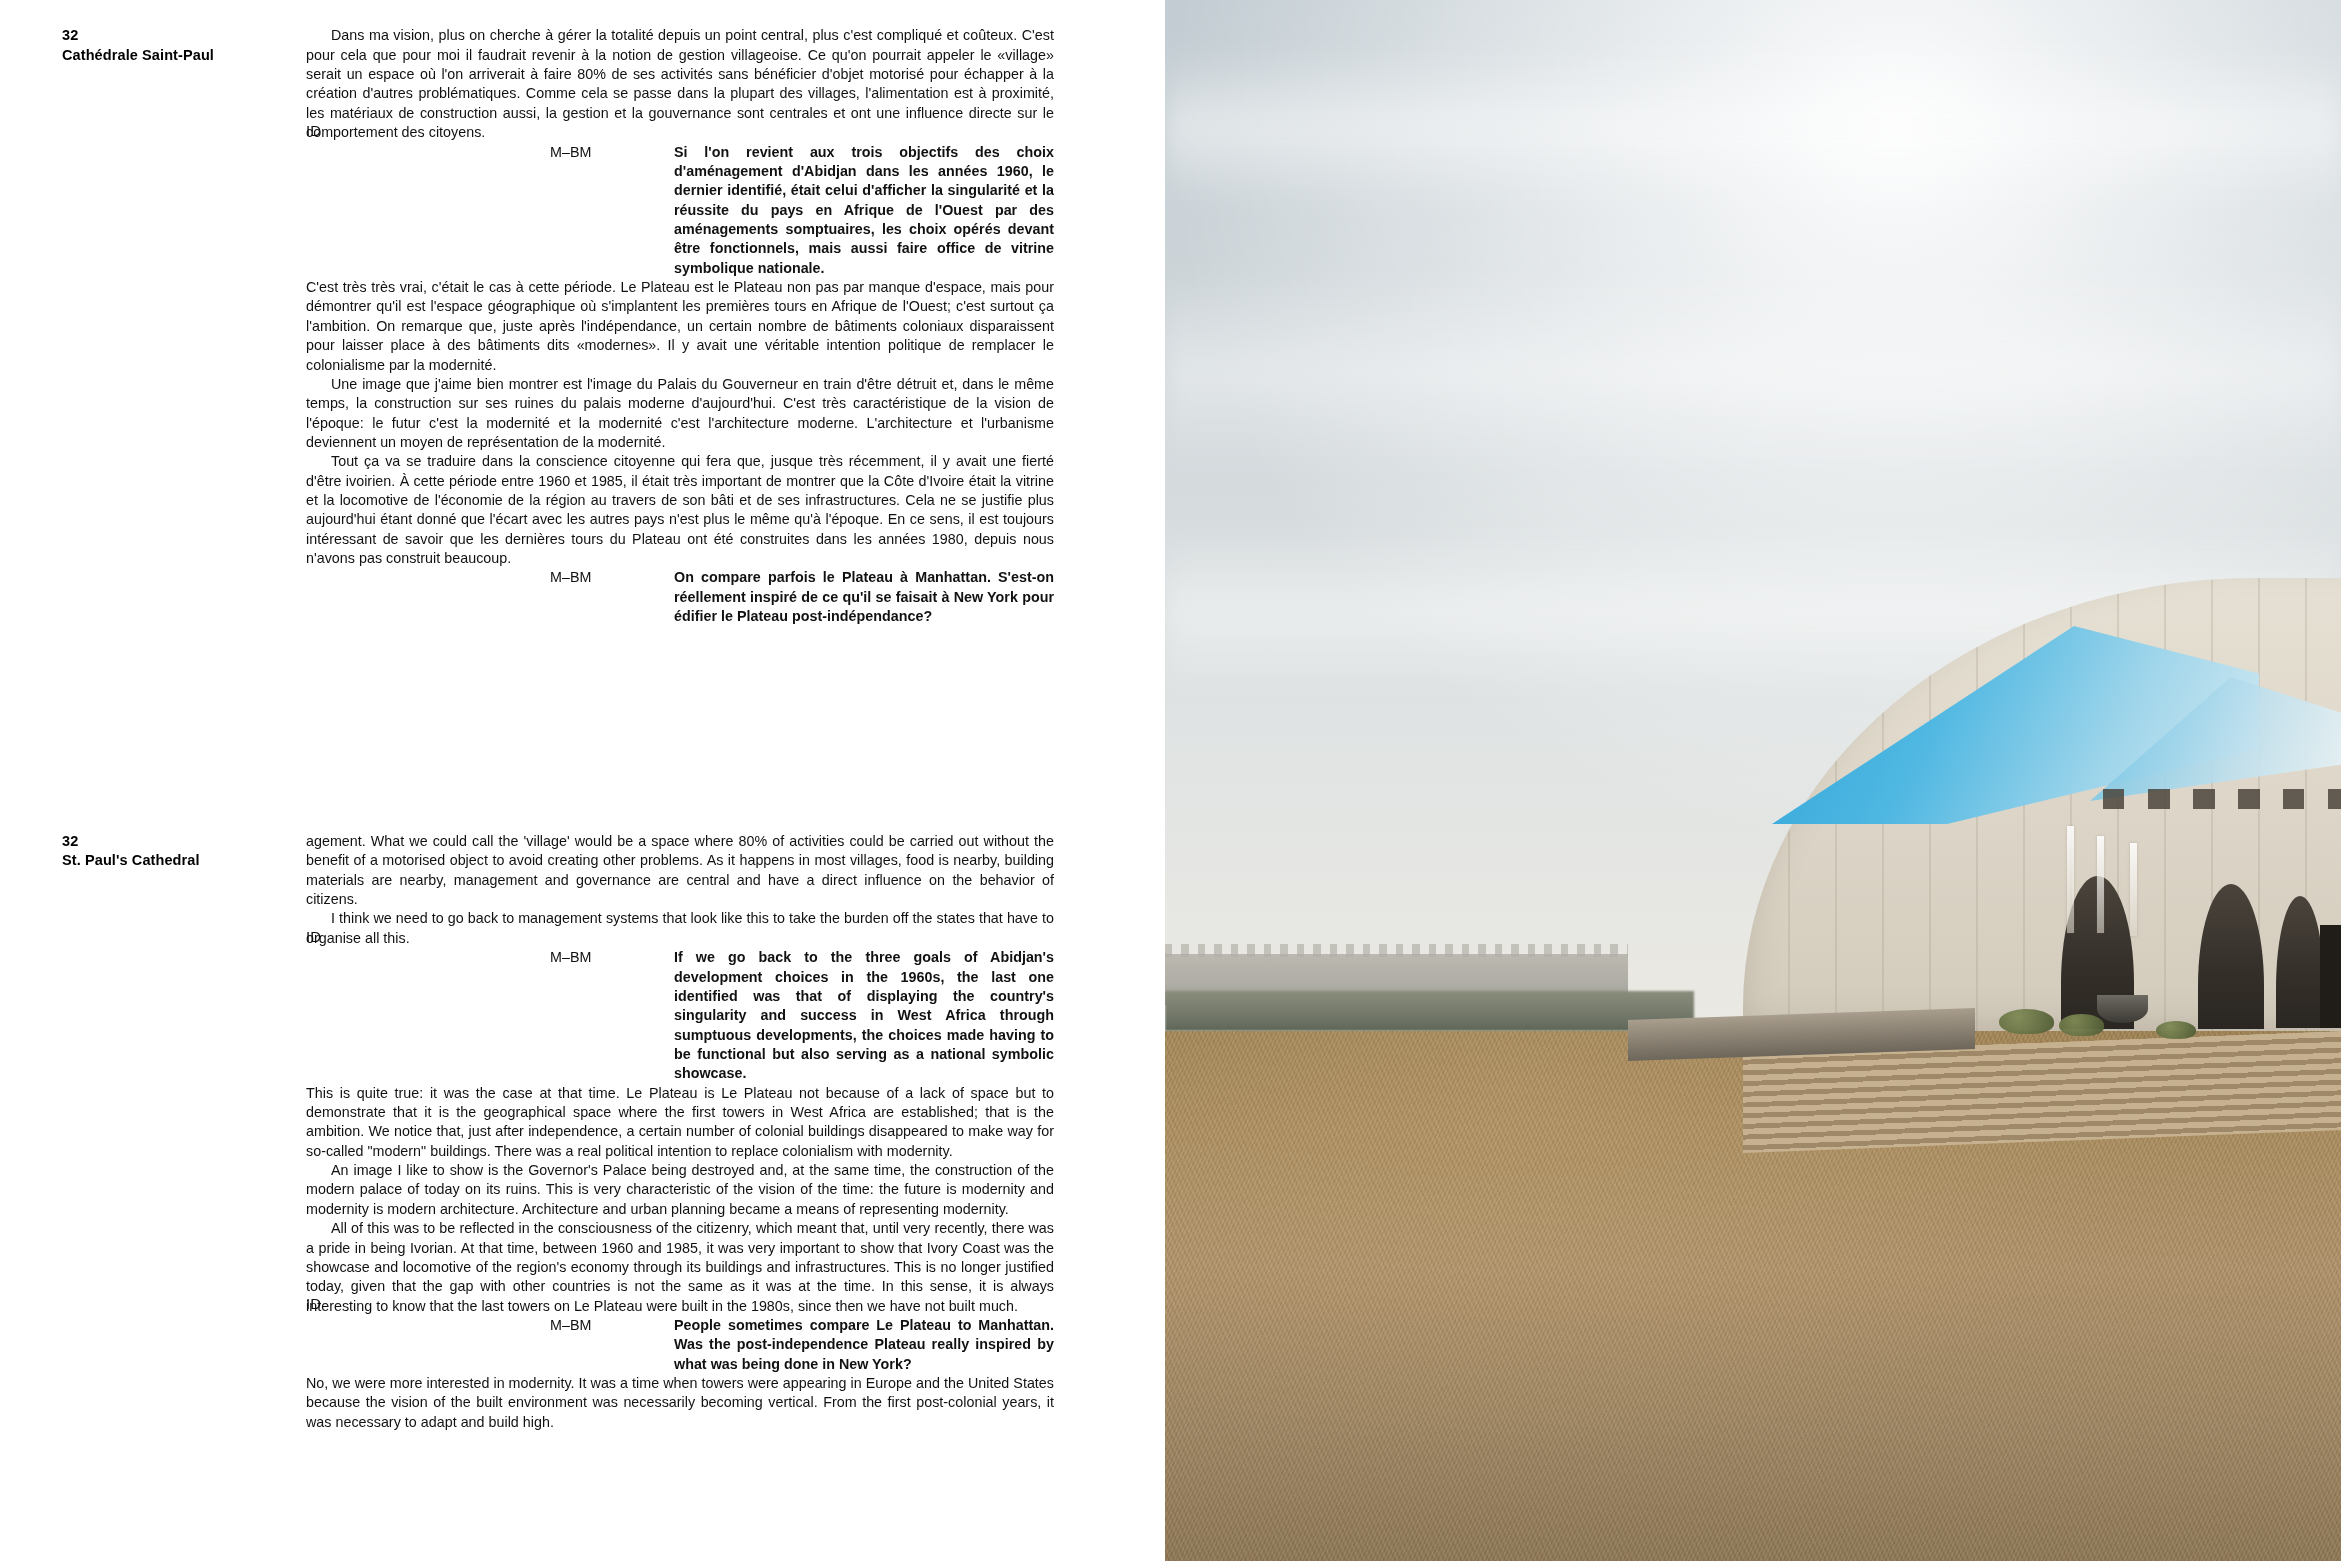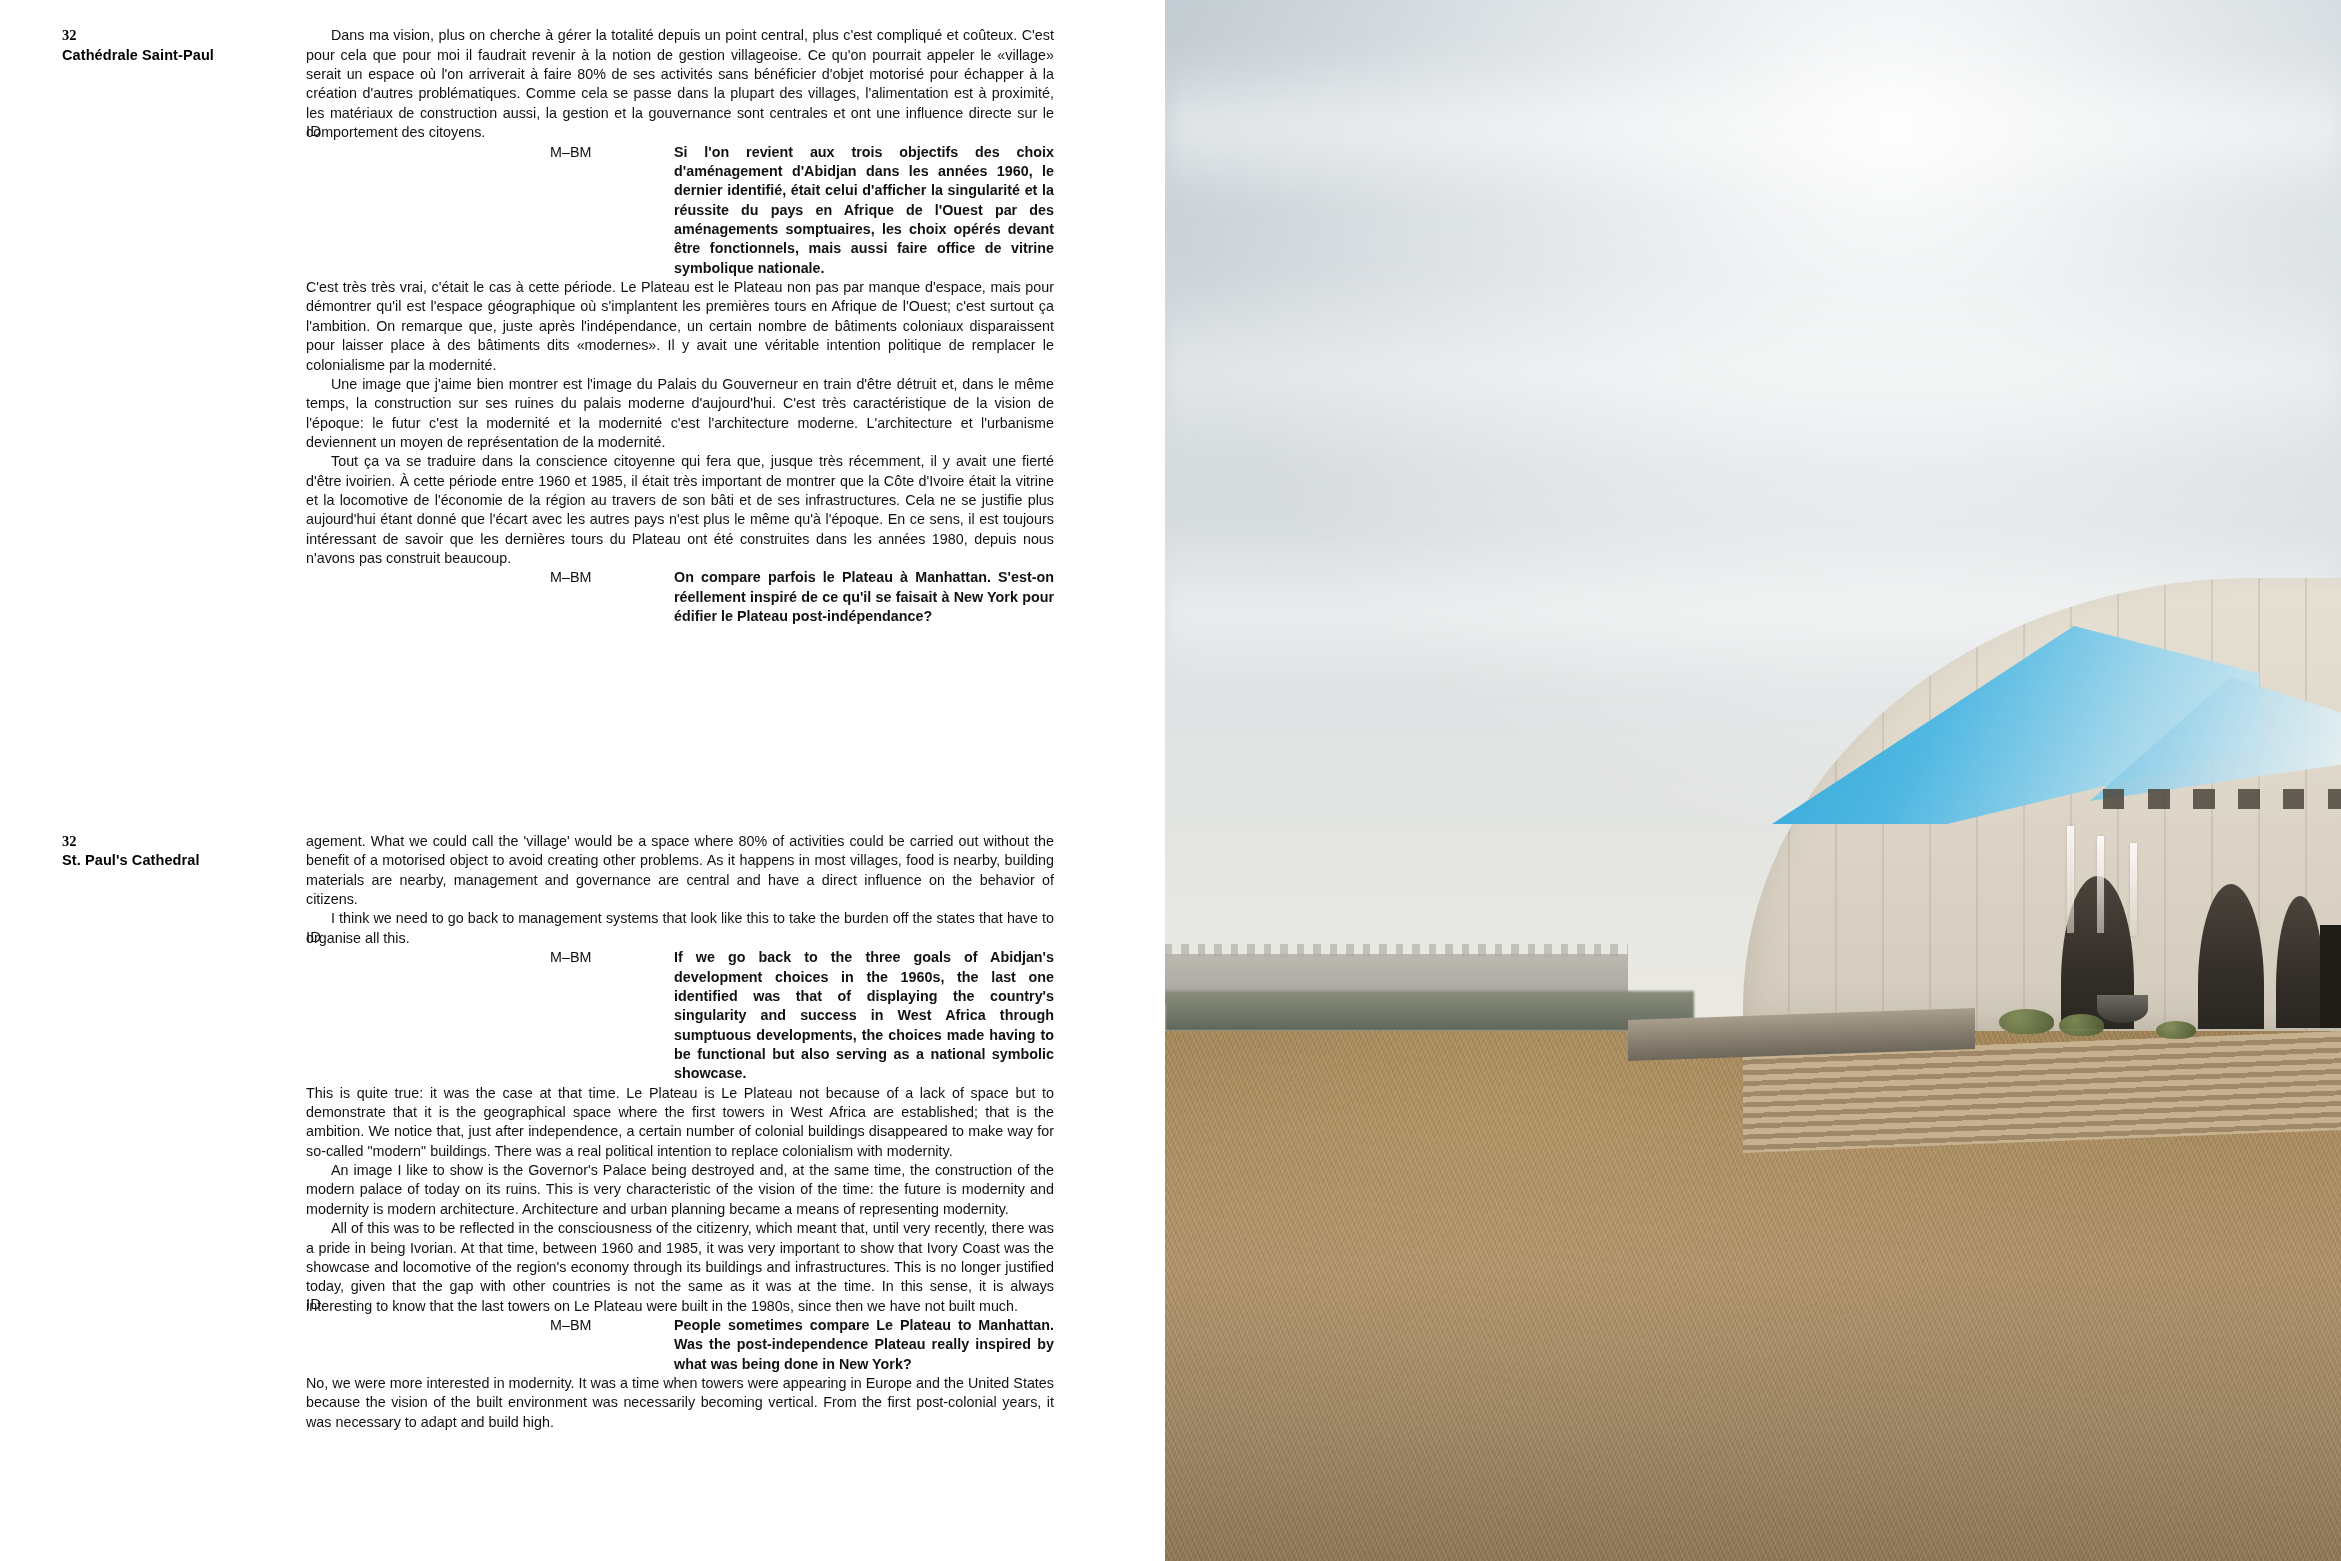--- a/index.html
+++ b/index.html
@@ -33,21 +33,21 @@
 
   .folio {
     position: absolute;
     left: 62px;
     font-size: 14.5px;
     line-height: 1.32;
     font-weight: 700;
     color: #000;
     letter-spacing: 0.1px;
   }
-  .folio .num { display: block; font-family: Liberation Serif, serif; }
+  .folio .num { display: block; }
   .folio .ttl { display: block; white-space: nowrap; }
 
   .folio-fr { top: 26.4px; }
   .folio-en { top: 832px; }
 
   .col {
     position: absolute;
     left: 306px;
     width: 748px;
     font-size: 14.3px;

